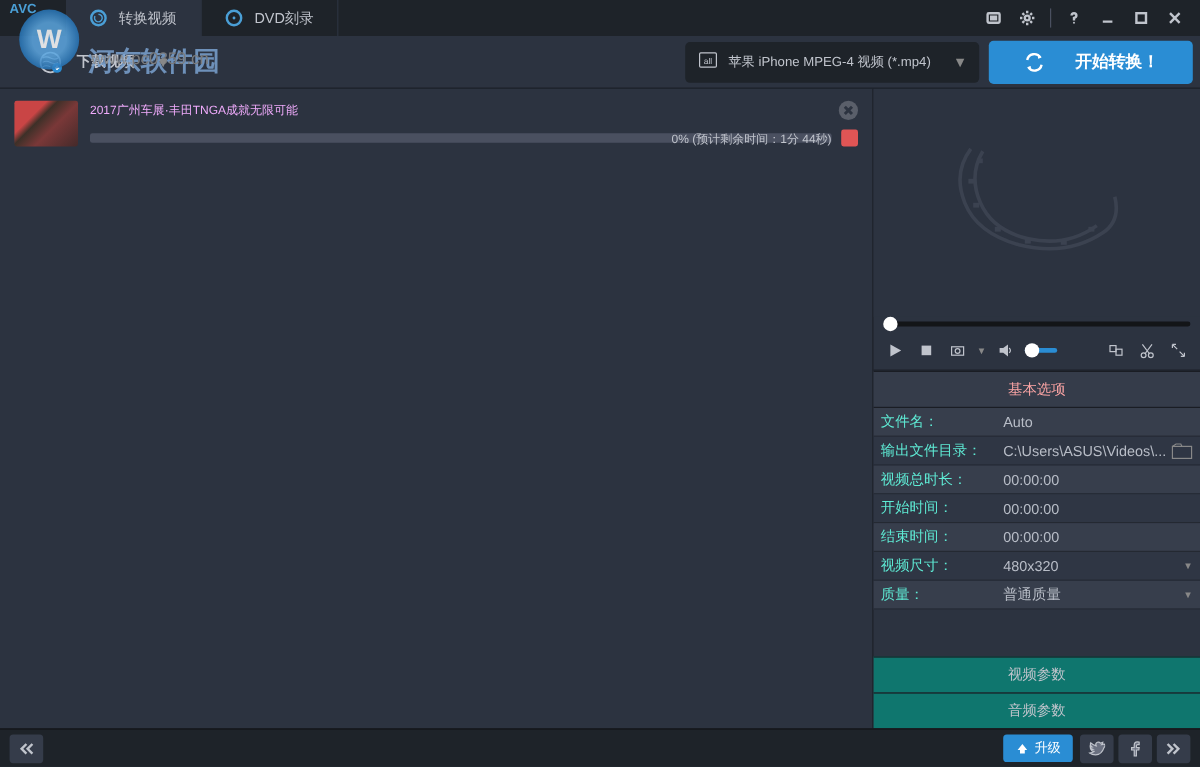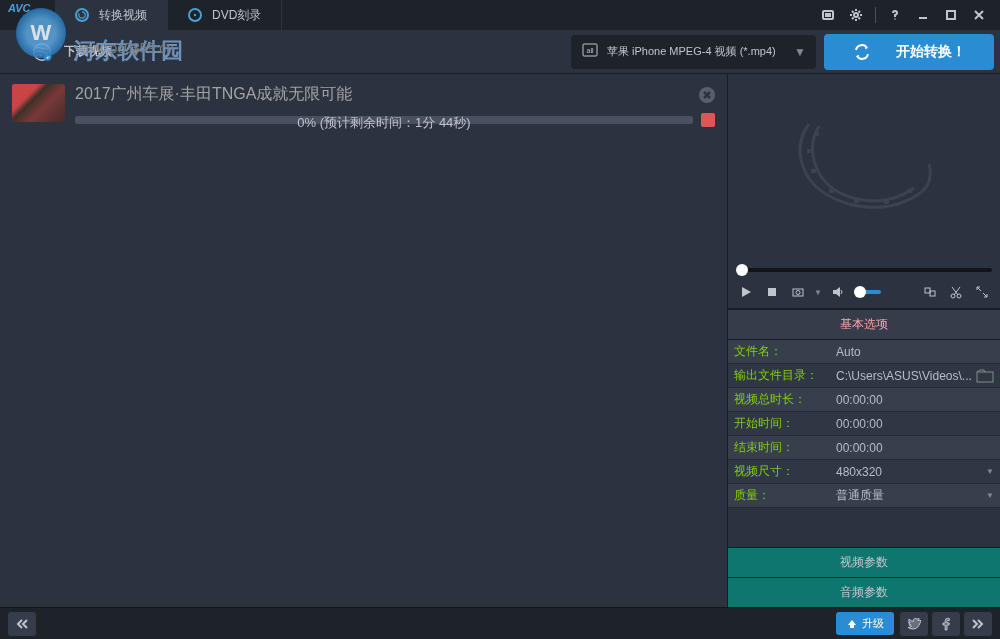--- a/index.html
+++ b/index.html
@@ -1,21 +1,21 @@
 <!DOCTYPE html>
 <html><head>
 <meta charset="utf-8">
 <style>
 * { margin: 0; padding: 0; box-sizing: border-box; font-family: "Microsoft YaHei", Arial, sans-serif; }
 body { background: #1a1d24; color: #c0c4cc; font-size: 12px; overflow: hidden; }
 .app { width: 1000px; height: 639px; background: #2c3340; display: flex; flex-direction: column; position: relative; }
 
 
 .tabs-bar { height: 30px; background: #1e2329; display: flex; align-items: stretch; }
-.logo-area { width: 55px; display: flex; align-items: center; justify-content: center; position: relative; font-style: italic; }
+.logo-area { width: 55px; display: flex; align-items: center; justify-content: center; position: relative; }
 .logo-text { position: absolute; top: 2px; left: 8px; font-size: 11px; color: #4a9fd6; font-weight: bold; }
 .tab { display: flex; align-items: center; padding: 0 20px; gap: 10px; cursor: pointer; border-right: 1px solid #2c3340; }
 .tab.active { background: #2c3340; }
 .tab-icon { width: 14px; height: 14px; border-radius: 50%; border: 2px solid #4a9fd6; display: flex; align-items: center; justify-content: center; }
 .tab-icon svg { width: 8px; height: 8px; fill: #4a9fd6; }
 .window-controls { margin-left: auto; display: flex; align-items: center; gap: 10px; padding-right: 12px; }
 .win-ctrl { width: 18px; height: 18px; display: flex; align-items: center; justify-content: center; cursor: pointer; }
 .win-ctrl svg { width: 14px; height: 14px; stroke: #c0c4cc; stroke-width: 2; fill: none; }
 
 
@@ -34,47 +34,47 @@
 .btn-convert { background: #2a8dd4; color: #fff; font-weight: bold; height: 36px; padding: 0 28px; border-radius: 4px; display: flex; align-items: center; gap: 24px; cursor: pointer; font-size: 14px; }
 .btn-convert svg { width: 20px; height: 20px; }
 
 
 .content { flex: 1; display: flex; background: #2c3340; overflow: hidden; }
 .file-list { flex: 1; background: #2c3340; padding: 6px 8px; border-right: 1px solid #1a1d24; }
 .file-item { display: flex; align-items: flex-start; gap: 10px; padding: 4px; }
 .thumb { width: 53px; height: 38px; background: linear-gradient(135deg, #c94545 30%, #3d3028 40%, #7a3838 60%, #442a2a); border-radius: 2px; flex-shrink: 0; }
 .file-info { flex: 1; }
 .file-title-row { display: flex; align-items: center; }
-.file-title { color: #a3a3a3; font-size: 16px; }
+.file-title { color: #f0abfc; font-size: 10px; }
 .file-remove { margin-left: auto; width: 16px; height: 16px; border-radius: 50%; background: #5a5f6a; display: flex; align-items: center; justify-content: center; cursor: pointer; }
 .file-remove svg { width: 8px; height: 8px; stroke: #2c3340; stroke-width: 2.5; }
 .progress-row { display: flex; align-items: center; gap: 8px; margin-top: 8px; }
 .progress-bar { flex: 1; height: 8px; background: #4a5060; border-radius: 2px; position: relative; }
-.progress-text { position: absolute; width: 100%; text-align: center; top: -2px; font-size: 13px; color: #c0c4cc; }
+.progress-text { position: absolute; width: 100%; text-align: right; top: -2px; font-size: 10px; color: #c0c4cc; }
 .stop-btn { width: 14px; height: 14px; background: #e05555; border-radius: 2px; cursor: pointer; }
 
 
 .right-panel { width: 272px; background: #2c3340; display: flex; flex-direction: column; }
 .preview { height: 190px; background: #2c3340; display: flex; align-items: center; justify-content: center; position: relative; }
 .film-strip { width: 150px; height: 110px; opacity: 0.25; }
 .timeline { padding: 4px 8px; }
 .timeline-track { height: 4px; background: #131518; border-radius: 2px; position: relative; }
 .timeline-handle { width: 12px; height: 12px; background: #fff; border-radius: 50%; position: absolute; top: -4px; left: 0; }
 .player-controls { display: flex; align-items: center; gap: 6px; padding: 6px 8px; border-bottom: 1px solid #1a1d24; }
 .pc-btn { width: 20px; height: 20px; display: flex; align-items: center; justify-content: center; cursor: pointer; }
 .pc-btn svg { width: 14px; height: 14px; fill: #c0c4cc; }
 .vol-slider { flex: 1; max-width: 60px; height: 4px; background: #2a8dd4; position: relative; border-radius: 2px; }
 .vol-slider::after { content: ""; position: absolute; right: 15px; top: -4px; width: 12px; height: 12px; background: #fff; border-radius: 50%; }
 
 .options-header { text-align: center; padding: 6px; background: #353c4a; color: #fca5a5; border-top: 1px solid #1a1d24; border-bottom: 1px solid #1a1d24; }
 .options-table { flex: 1; }
 .opt-row { display: flex; border-bottom: 1px solid #242932; height: 24px; align-items: center; }
 .opt-row:nth-child(odd) { background: #373e4c; }
 .opt-row:nth-child(even) { background: #2f3644; }
-.opt-label { width: 102px; padding: 0 6px; color: #84cc16; }
+.opt-label { width: 102px; padding: 0 6px; color: #5eead4; }
 .opt-value { flex: 1; padding: 0 6px; color: #b8bdc7; display: flex; align-items: center; }
 .opt-browse { width: 18px; height: 14px; margin-left: auto; cursor: pointer; }
 .opt-arrow { margin-left: auto; cursor: pointer; color: #888; font-size: 8px; }
 
 .section-tabs { margin-top: auto; }
 .sec-tab { text-align: center; padding: 6px; background: #0f766e; border-top: 1px solid #1a1d24; cursor: pointer; }
 
 
 .status-bar { height: 32px; background: #1e2329; display: flex; align-items: center; padding: 0 8px; gap: 6px; border-top: 1px solid #131518; }
 .sb-btn { width: 28px; height: 24px; background: #353c4a; border-radius: 3px; display: flex; align-items: center; justify-content: center; cursor: pointer; }

